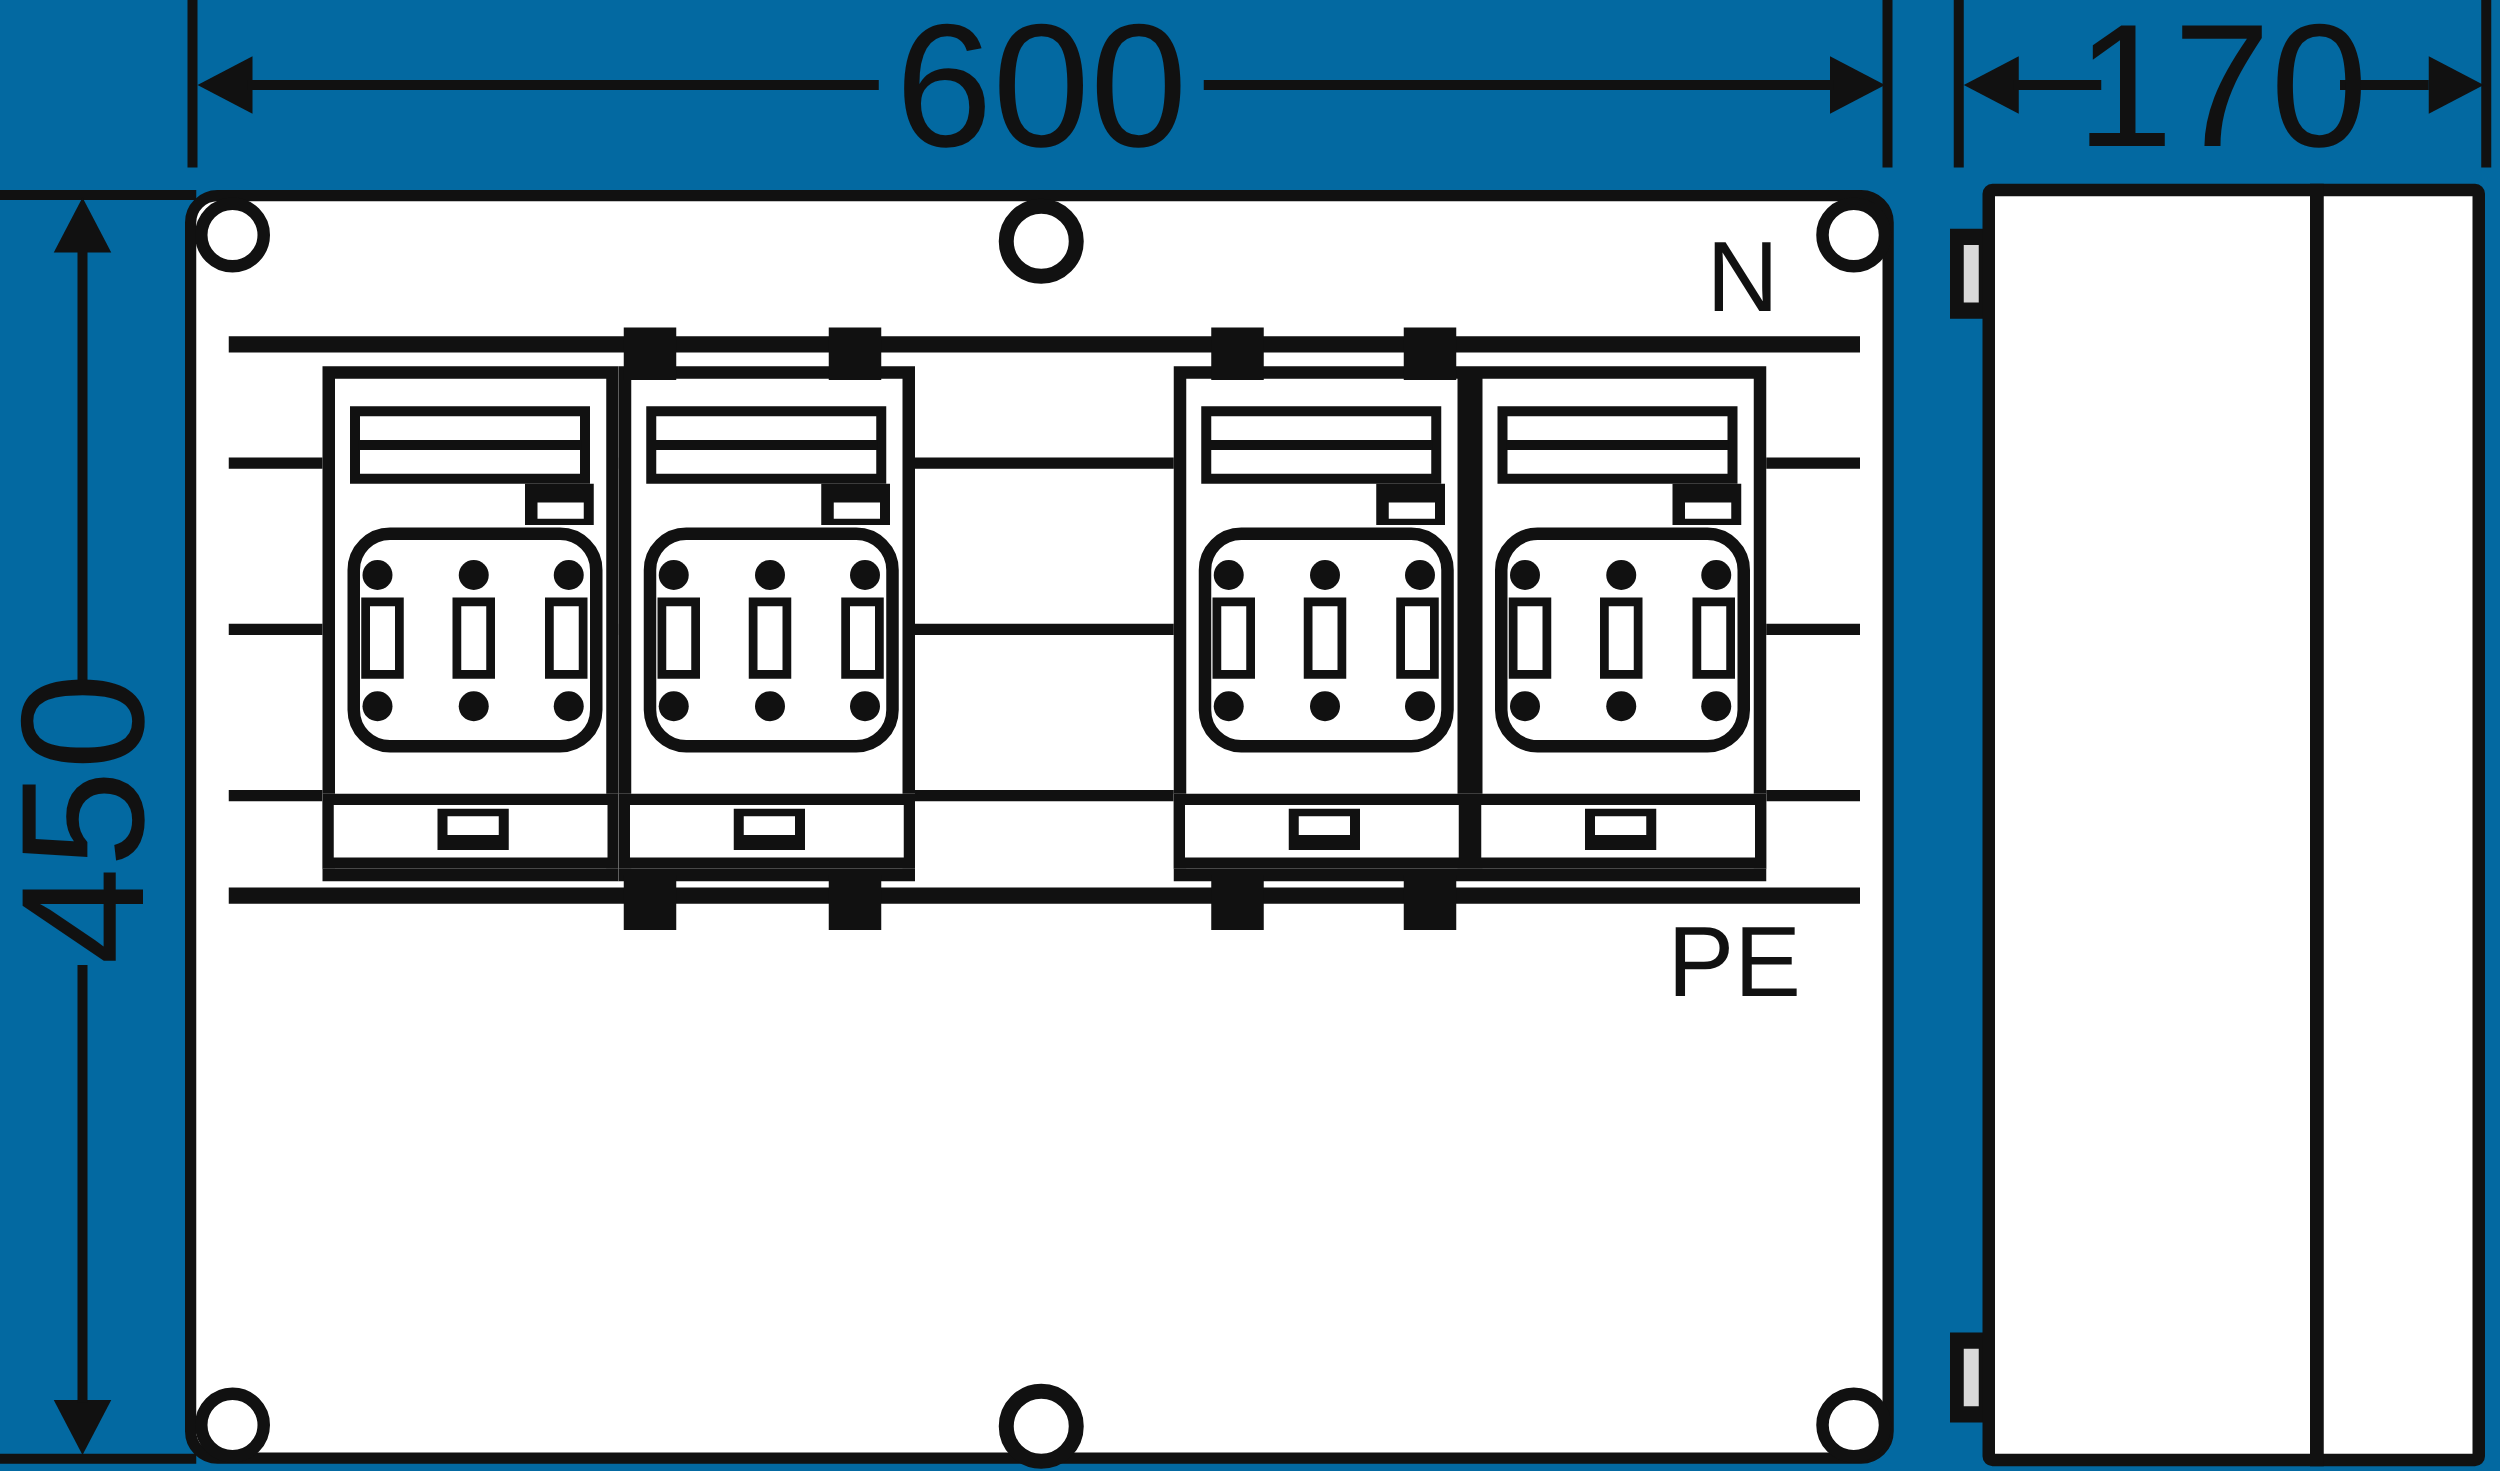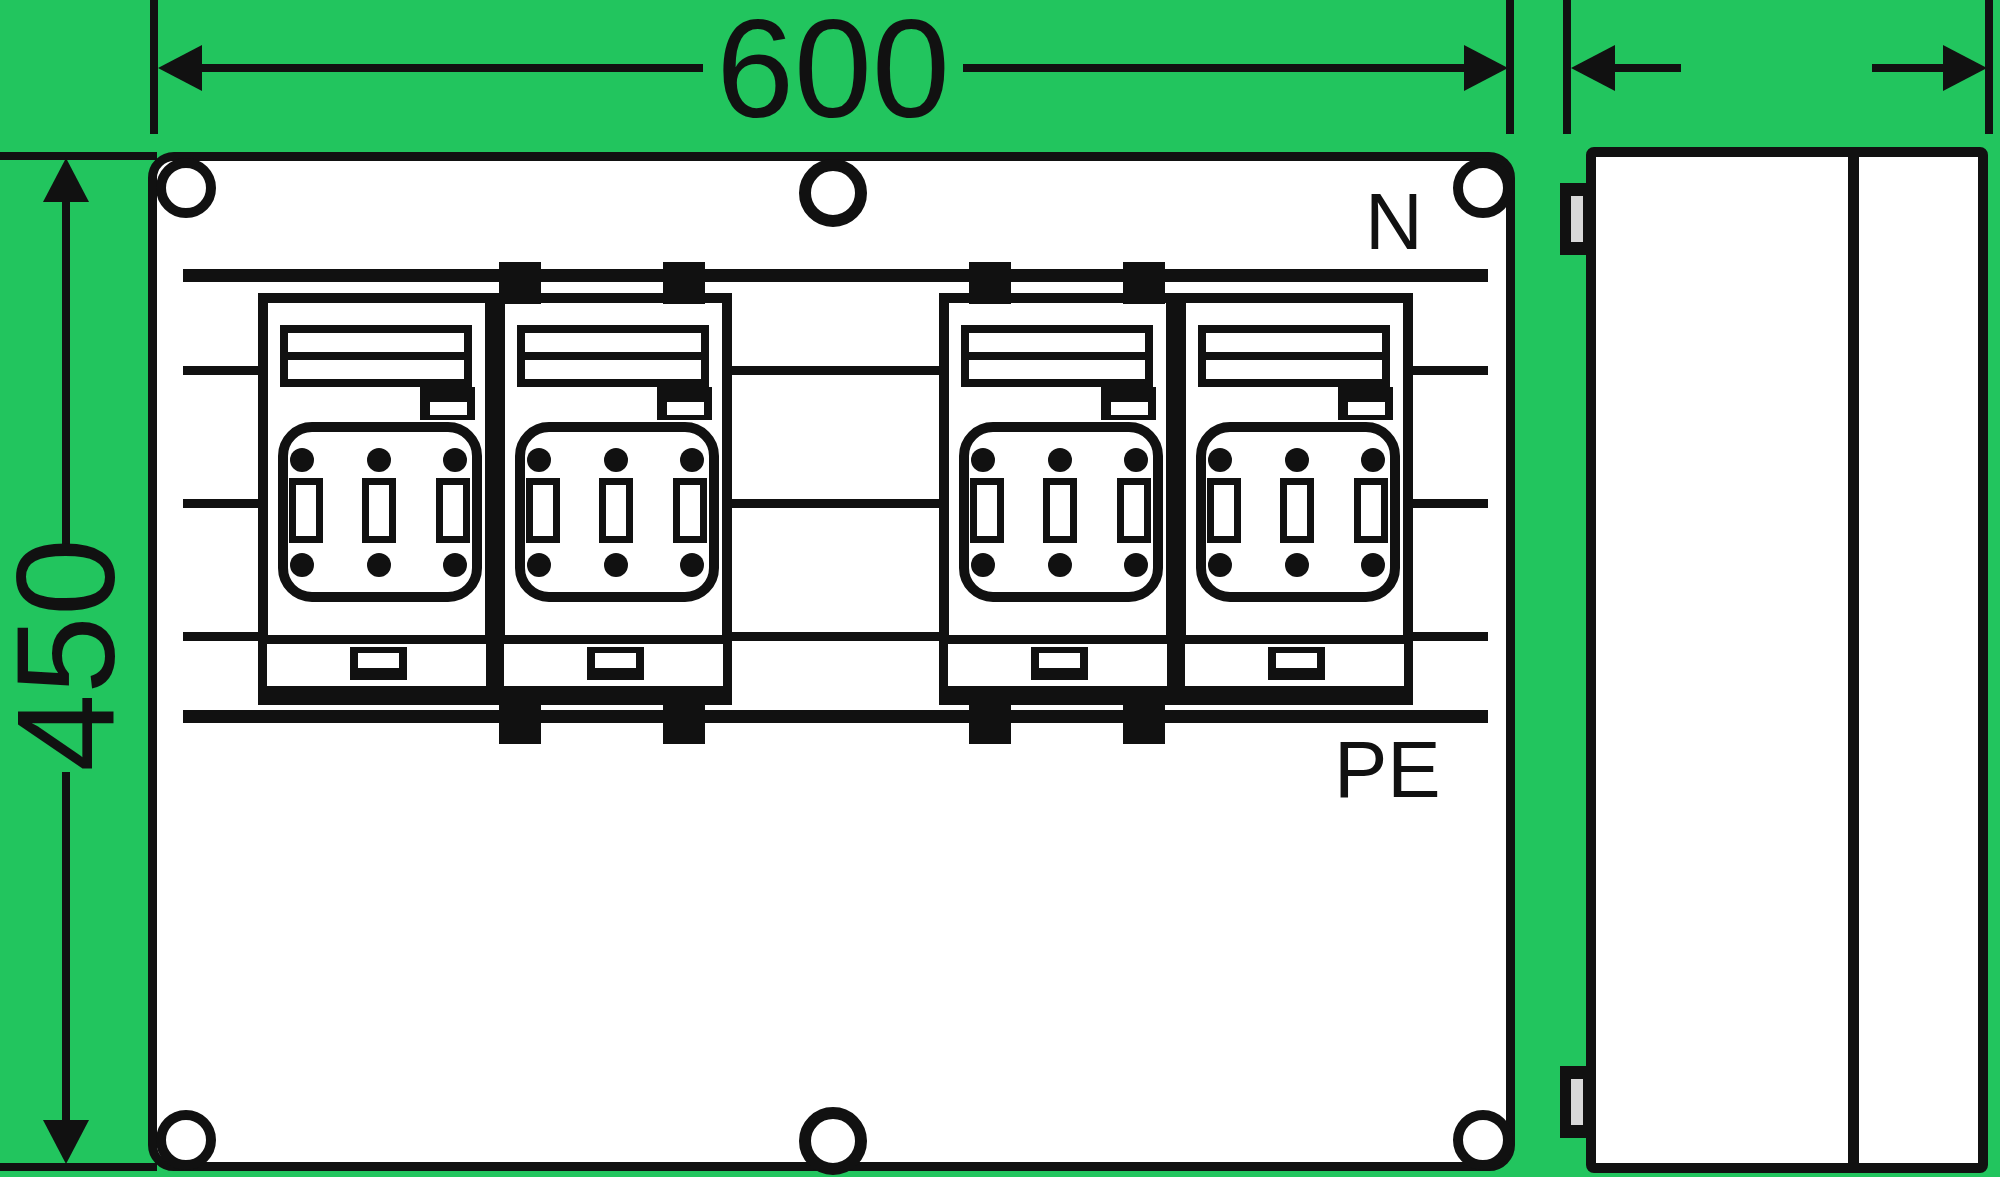--- a/index.html
+++ b/index.html
@@ -1,17 +1,17 @@
 <!DOCTYPE html>
 <html><head>
 <meta charset="utf-8">
 <style>
   html,body{margin:0;padding:0;background:#ffffff;}
   #canvas{
-    position:relative;width:2000px;height:1177px;background:#22c55e;
+    position:relative;width:2000px;height:1177px;background:#0369a1;
     overflow:hidden;font-family:"Liberation Sans", sans-serif;color:#111;
   }
   
   .dimline-h{position:absolute;height:8px;background:#111;}
   .dimline-v{position:absolute;width:8px;background:#111;}
   .extline-v{position:absolute;width:8px;background:#111;}
   .extline-h{position:absolute;height:8px;background:#111;}
   .arrow{position:absolute;width:0;height:0;}
   .arrow.left {border-top:23px solid transparent;border-bottom:23px solid transparent;border-right:44px solid #111;}
   .arrow.right{border-top:23px solid transparent;border-bottom:23px solid transparent;border-left:44px solid #111;}
@@ -84,20 +84,21 @@
   <div class="dimline-h" style="left:198px;top:64px;width:505px;"></div>
   <div class="dimline-h" style="left:963px;top:64px;width:504px;"></div>
   <div class="dimtext" style="left:703px;top:14px;width:260px;">600</div>
 
   <div class="extline-v" style="left:1563px;top:0;height:134px;"></div>
   <div class="extline-v" style="left:1985px;top:0;height:134px;"></div>
   <div class="arrow left" style="left:1571px;top:45px;"></div>
   <div class="arrow right" style="left:1943px;top:45px;"></div>
   <div class="dimline-h" style="left:1611px;top:64px;width:70px;"></div>
   <div class="dimline-h" style="left:1872px;top:64px;width:71px;"></div>
+  <div class="dimtext" style="left:1660px;top:14px;width:235px;">170</div>
 
   <div class="extline-h" style="left:0;top:152px;width:157px;"></div>
   <div class="extline-h" style="left:0;top:1163px;width:157px;"></div>
   <div class="arrow up" style="left:43px;top:158px;"></div>
   <div class="arrow down" style="left:43px;top:1120px;"></div>
   <div class="dimline-v" style="left:62px;top:200px;height:348px;"></div>
   <div class="dimline-v" style="left:62px;top:772px;height:350px;"></div>
   <div class="dimtext" style="left:-74px;top:600px;width:280px;transform:rotate(-90deg);">450</div>
 
   <div id="front-box"></div>

